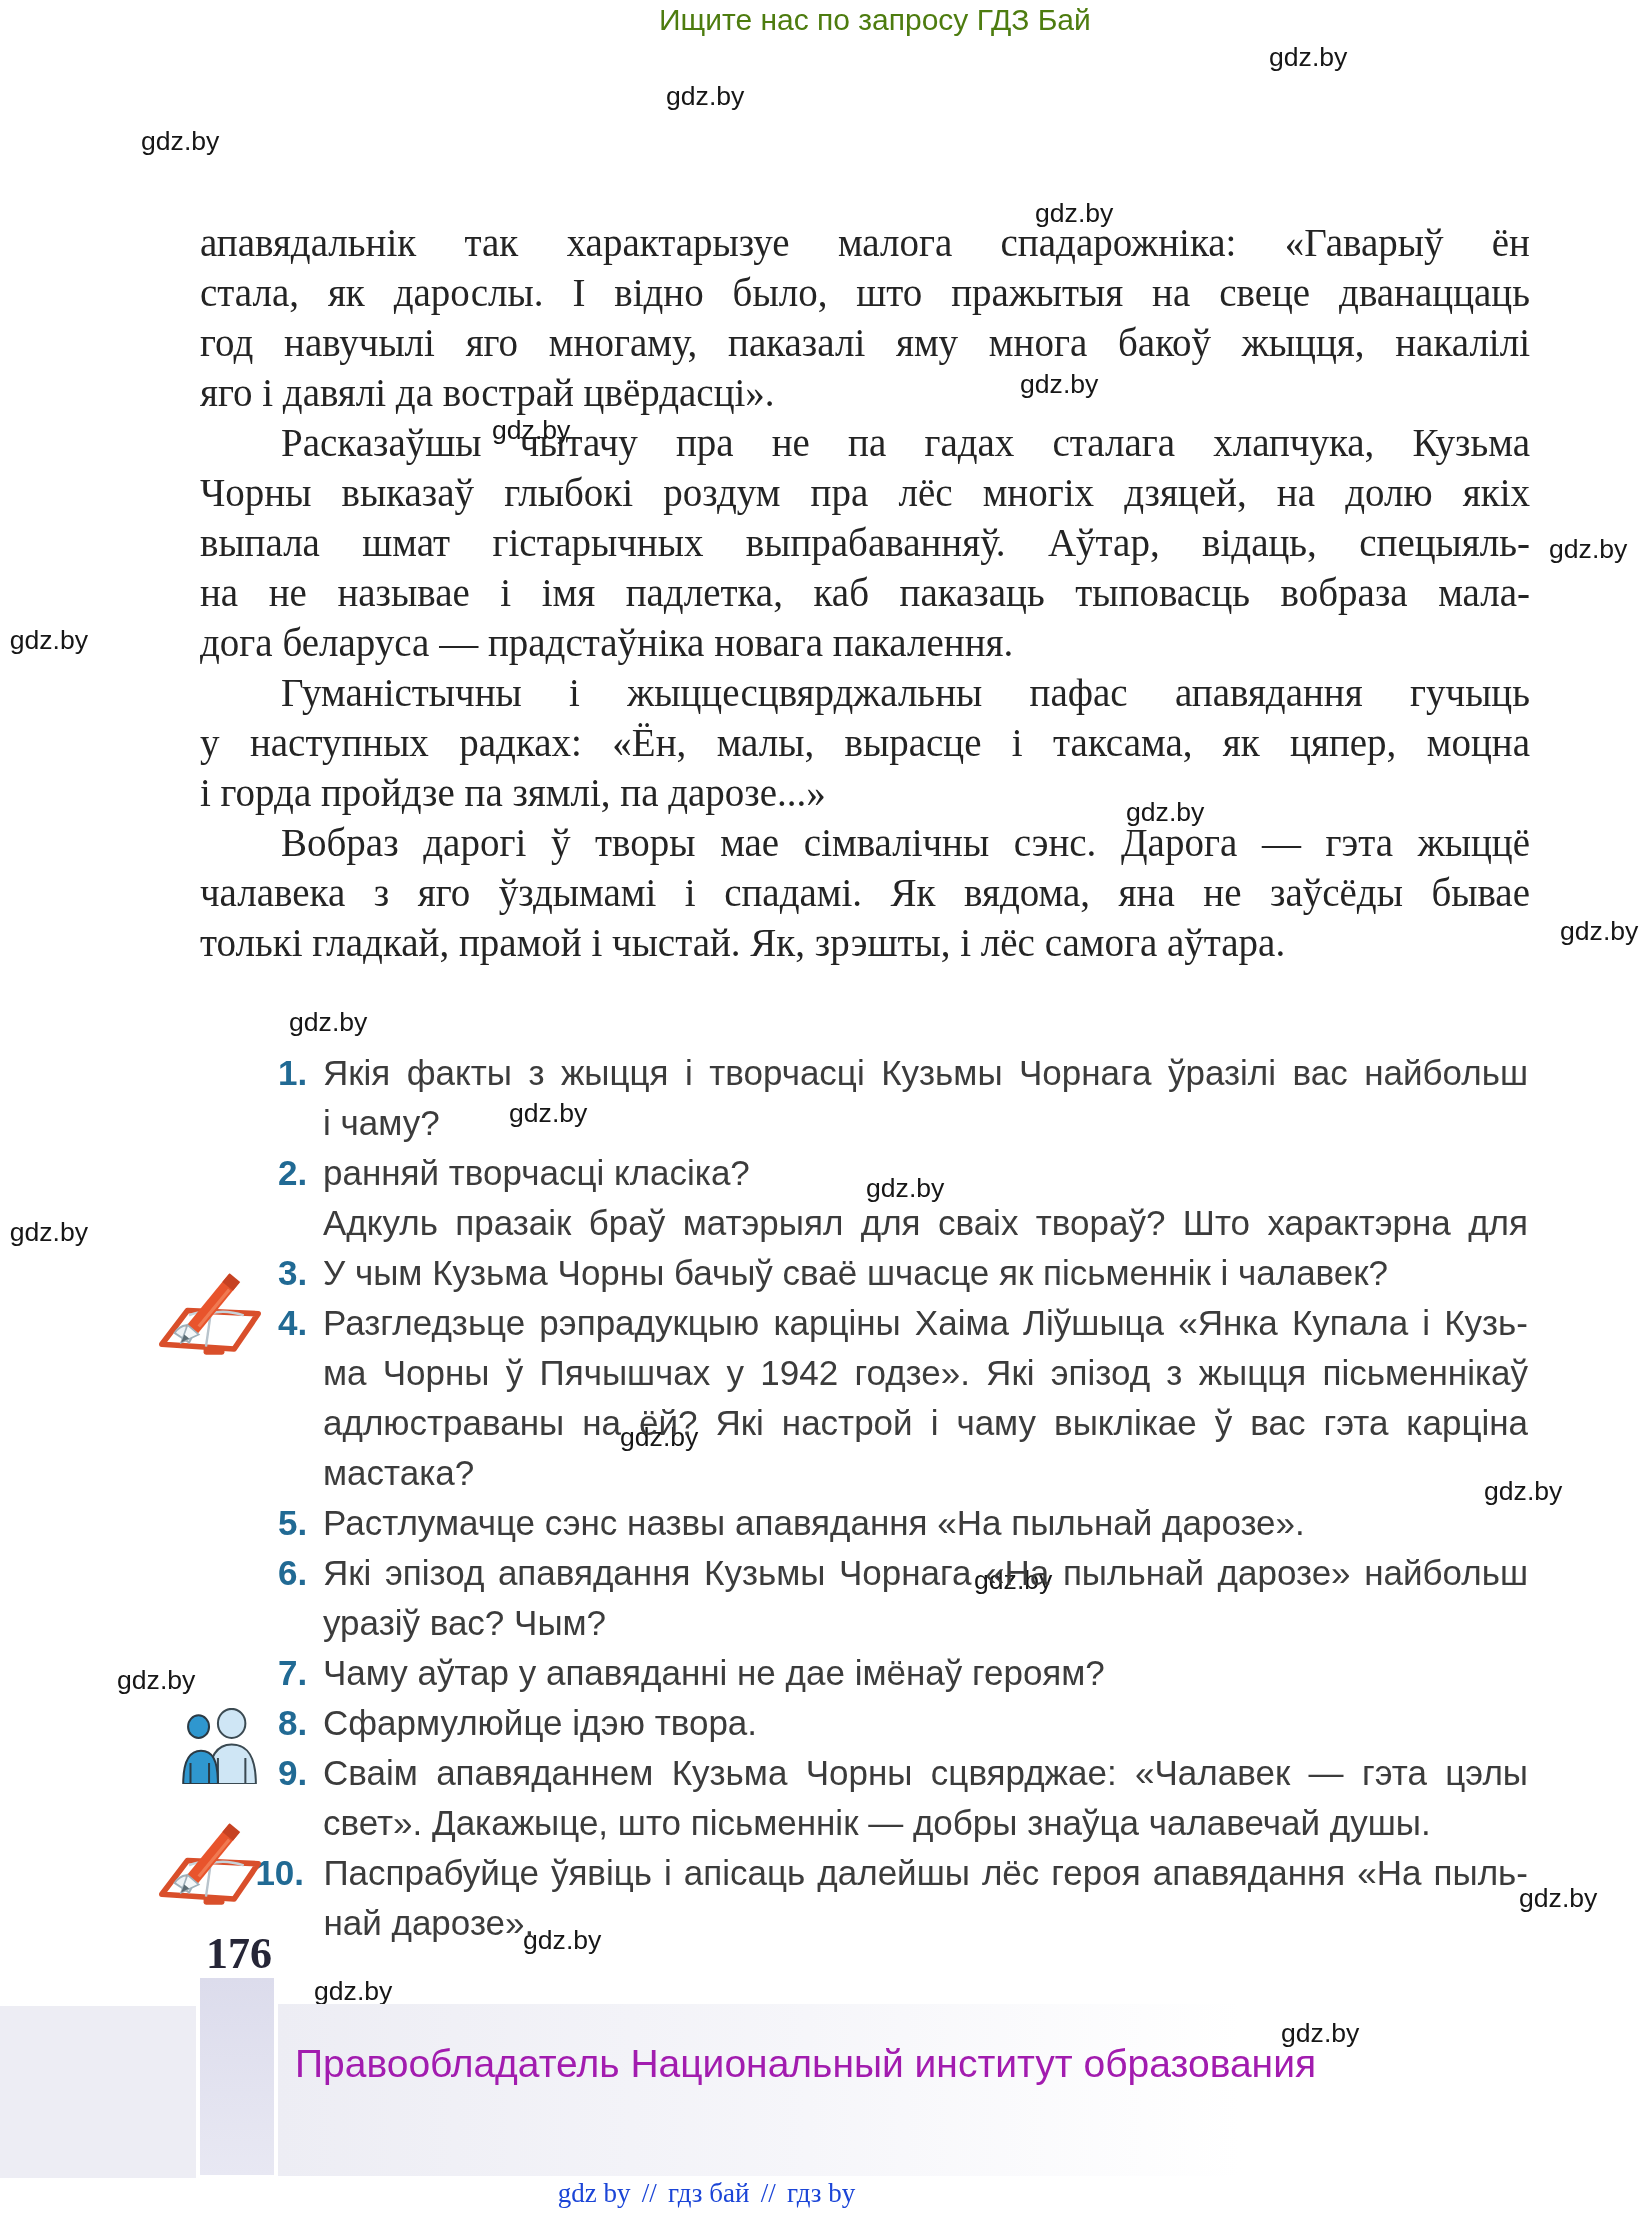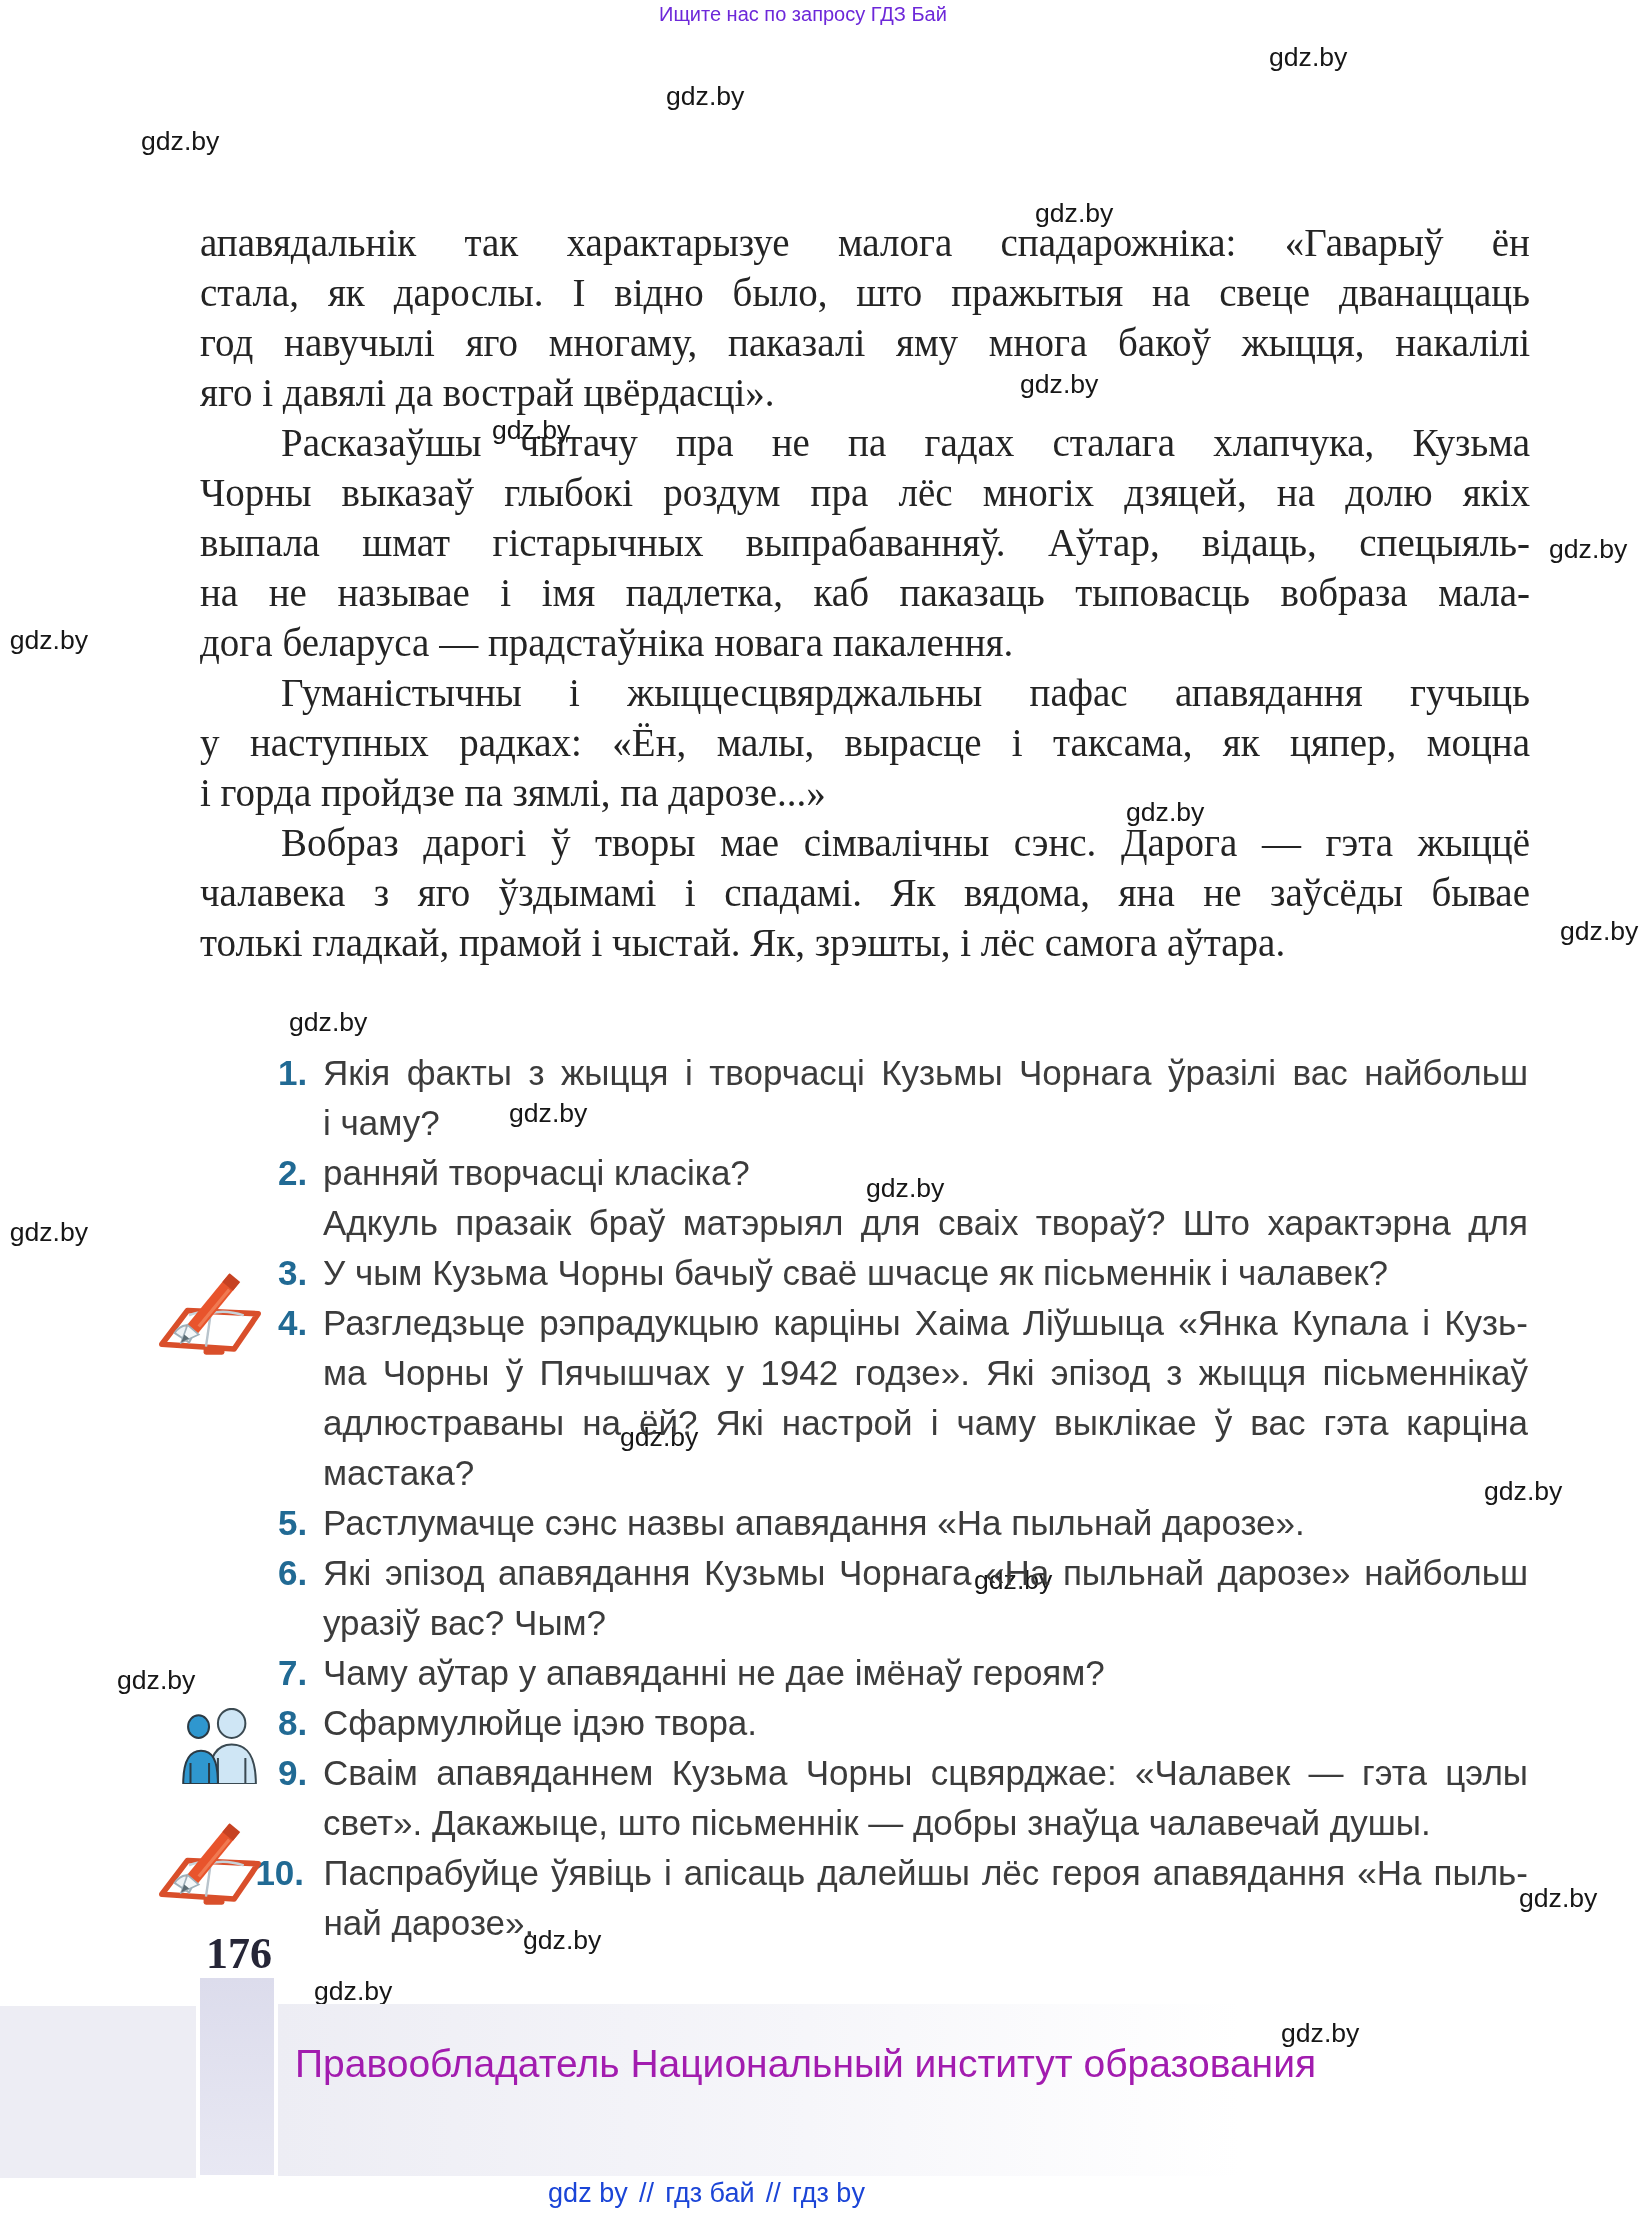--- a/index.html
+++ b/index.html
@@ -1,20 +1,20 @@
 <!DOCTYPE html>
 <html style="font-size:13px"><head>
 <meta charset="utf-8">
 <style>
   html,body{margin:0;padding:0;background:#ffffff;}
   .page{position:relative;width:1647px;height:2216px;background:#ffffff;overflow:hidden;
         font-family:"Liberation Serif", serif;}
   
   .promo{position:absolute;left:659px;top:3.2px;font-family:"Liberation Sans",sans-serif;
-         font-size:20px;color:#6d28d9;white-space:nowrap;}
+         font-size:30px;color:#4d7c0f;white-space:nowrap;}
   
   .wm{position:absolute;font-family:"Liberation Sans",sans-serif;font-size:26.6px;
       color:#161616;white-space:nowrap;text-align:center;}
   
   .body-text{position:absolute;left:200px;top:218px;width:1330px;font-size:39px;
              line-height:50px;color:#242424;}
   .para{margin:0;}
   .line{text-align:justify;text-align-last:justify;white-space:normal;}
   .line.last{text-align-last:left;}
   .line.indent{text-indent:81px;}
@@ -34,21 +34,21 @@
   .footer-box-left{position:absolute;left:0;top:2006px;width:196px;height:172px;background:#ededf4;}
   .footer-strip{position:absolute;left:200px;top:1978px;width:74px;height:197px;
                 background:linear-gradient(#dcdcec,#e8e8f3);}
   .footer-box-right{position:absolute;left:278px;top:2004px;width:963px;height:172px;
                 background:linear-gradient(90deg,#ededf4 0%,#f6f6fa 55%,#ffffff 100%);}
   .page-num{position:absolute;left:206px;top:1928px;font-family:"Liberation Serif",serif;
             font-weight:600;font-size:44px;color:#262637;}
   .copyright{position:absolute;left:295px;top:2042px;font-family:"Liberation Sans",sans-serif;
              font-size:39px;color:#a21caf;white-space:nowrap;}
   .gdz-links{position:absolute;left:0;top:2178px;width:1413px;text-align:center;
-             font-family:Liberation Sans, sans-serif;font-size:27px;color:#1b45d7;}
+             font-family:Liberation Serif, serif;font-size:27px;color:#1b45d7;}
   .gdz-links .sep{margin:0 11.3px;}
   .gdz-links a{color:#1b45d7;text-decoration:none;cursor:pointer;}
 </style>
 </head>
 <body>
 
 <div class="page">
   <div class="promo">Ищите нас по запросу ГДЗ Бай</div>
 
   <div>

